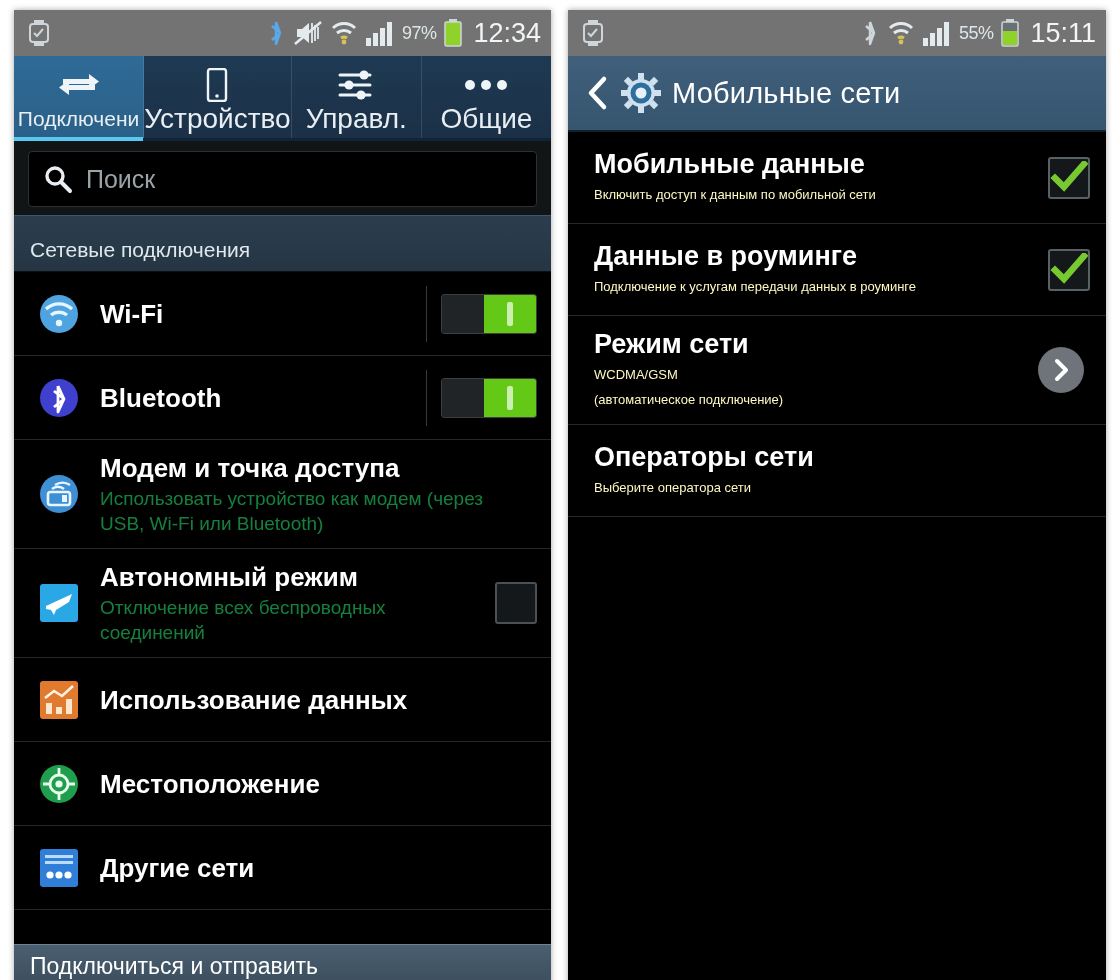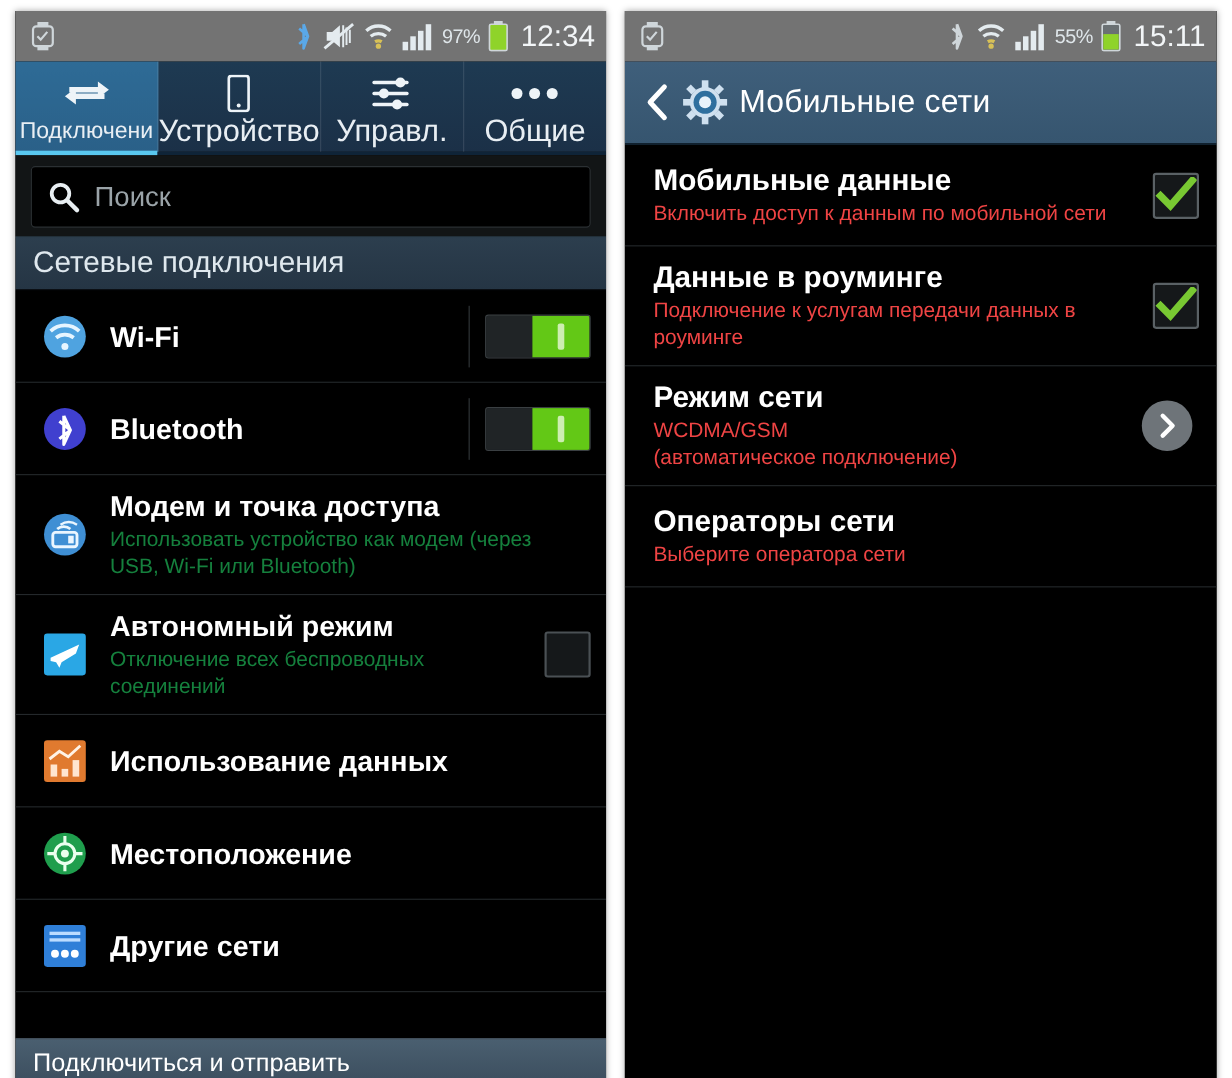--- a/index.html
+++ b/index.html
@@ -89,22 +89,22 @@
   }
   .searchbox .ph {
     font-size: 25px; color: #9aa3a8;
   }
 
   
   .sect-hd {
     background: linear-gradient(#2c3e4e, #253544);
     border-top: 1px solid #3d566b;
     border-bottom: 1px solid #0c1014;
-    padding: 7px 16px 9px 16px;
-    font-size: 27px; color: #dfe8ee;
+    padding: 22px 16px 9px 16px;
+    font-size: 21px; color: #dfe8ee;
   }
 
   
   .list { background: #000; }
   .row {
     display: flex; align-items: center;
     border-bottom: 1px solid #24282b;
     padding: 0 14px 0 18px;
     min-height: 84px;
     position: relative;
@@ -177,21 +177,21 @@
     gap: 10px;
     border-bottom: 2px solid #10202d;
   }
   .apphdr .title {
     font-size: 29px; color: #ffffff; letter-spacing: 0.2px;
   }
 
   .rlist .row { min-height: 92px; padding: 0 16px 0 26px; }
   .rlist .row .txt { padding-left: 0; }
   .rlist .row .t1 { font-size: 27px; }
-  .rlist .row .t2 { font-size: 19px; color: #ef4444; }
+  .rlist .row .t2 { font-size: 13px; color: #fef9c3; }
 
   .filler { background: #000; flex: 1; }
   .col { display: flex; flex-direction: column; height: 100%; }
 </style>
 </head>
 <body>
 
 <div class="stage">
 
   <div class="phone phone-left col">

